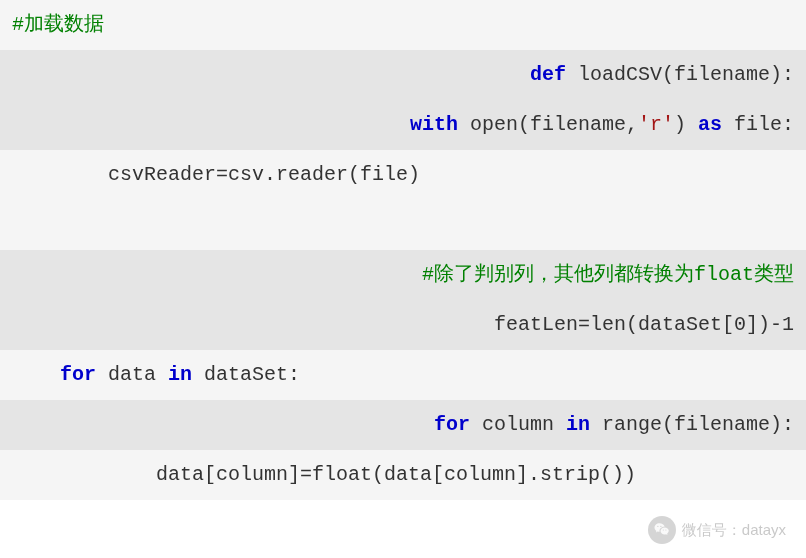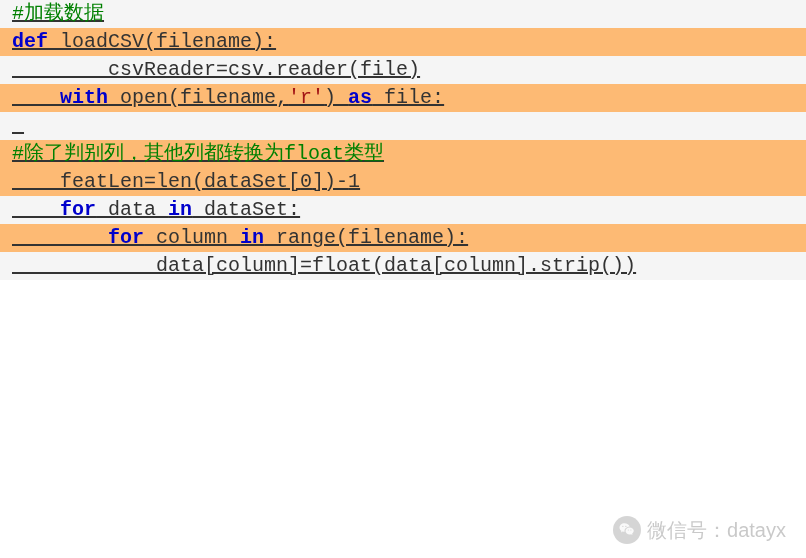--- a/index.html
+++ b/index.html
@@ -10,67 +10,67 @@
     font-size: 20px;
     background: #ffffff;
     overflow: hidden;
     position: relative;
   }
   .code-block {
     width: 100%;
   }
   .line {
     white-space: pre;
-    padding: 0 12px;
+    padding: 11px 12px;
     line-height: 1.4;
     color: #333;
-    text-decoration: underline;
   }
   .line.odd {
     background: #f5f5f5;
   }
   .line.even {
-    background: #fdba74;
+    background: #e5e5e5;
+    text-align: right;
   }
   .comment { color: #008000; }
   .keyword { color: #0000cc; font-weight: bold; }
   .ident { color: #333333; }
   .string { color: #a31515; }
   .number { color: #333333; }
   .watermark {
     position: absolute;
     bottom: 14px;
     right: 20px;
     display: flex;
     align-items: center;
     gap: 6px;
     opacity: 0.35;
     font-family: Arial, "Microsoft YaHei", sans-serif;
-    font-size: 20px;
+    font-size: 15px;
     color: #666;
   }
   .watermark-icon {
     width: 28px;
     height: 28px;
     border-radius: 50%;
     background: #888;
     display: flex;
     align-items: center;
     justify-content: center;
   }
   .watermark-icon svg { width: 18px; height: 18px; fill: #eee; }
 </style>
 </head>
 <body>
 
 <div class="code-block" id="code-block">
     <div class="line odd"><span class="comment">#加载数据</span></div>
     <div class="line even"><span class="keyword">def</span><span class="ident"> loadCSV(filename):</span></div>
+    <div class="line even"><span class="ident">    </span><span class="keyword">with</span><span class="ident"> open(filename,</span><span class="string">'r'</span><span class="ident">) </span><span class="keyword">as</span><span class="ident"> file:</span></div>
     <div class="line odd"><span class="ident">        csvReader=csv.reader(file)</span></div>
-    <div class="line even"><span class="ident">    </span><span class="keyword">with</span><span class="ident"> open(filename,</span><span class="string">'r'</span><span class="ident">) </span><span class="keyword">as</span><span class="ident"> file:</span></div>
     <div class="line odd">&nbsp;</div>
     <div class="line even"><span class="comment">#除了判别列，其他列都转换为float类型</span></div>
     <div class="line even"><span class="ident">    featLen=len(dataSet[</span><span class="number">0</span><span class="ident">])-</span><span class="number">1</span></div>
     <div class="line odd"><span class="ident">    </span><span class="keyword">for</span><span class="ident"> data </span><span class="keyword">in</span><span class="ident"> dataSet:</span></div>
     <div class="line even"><span class="ident">        </span><span class="keyword">for</span><span class="ident"> column </span><span class="keyword">in</span><span class="ident"> range(filename):</span></div>
     <div class="line odd"><span class="ident">            data[column]=float(data[column].strip())</span></div>
   </div>
 
 <div class="watermark">
   <span class="watermark-icon">

